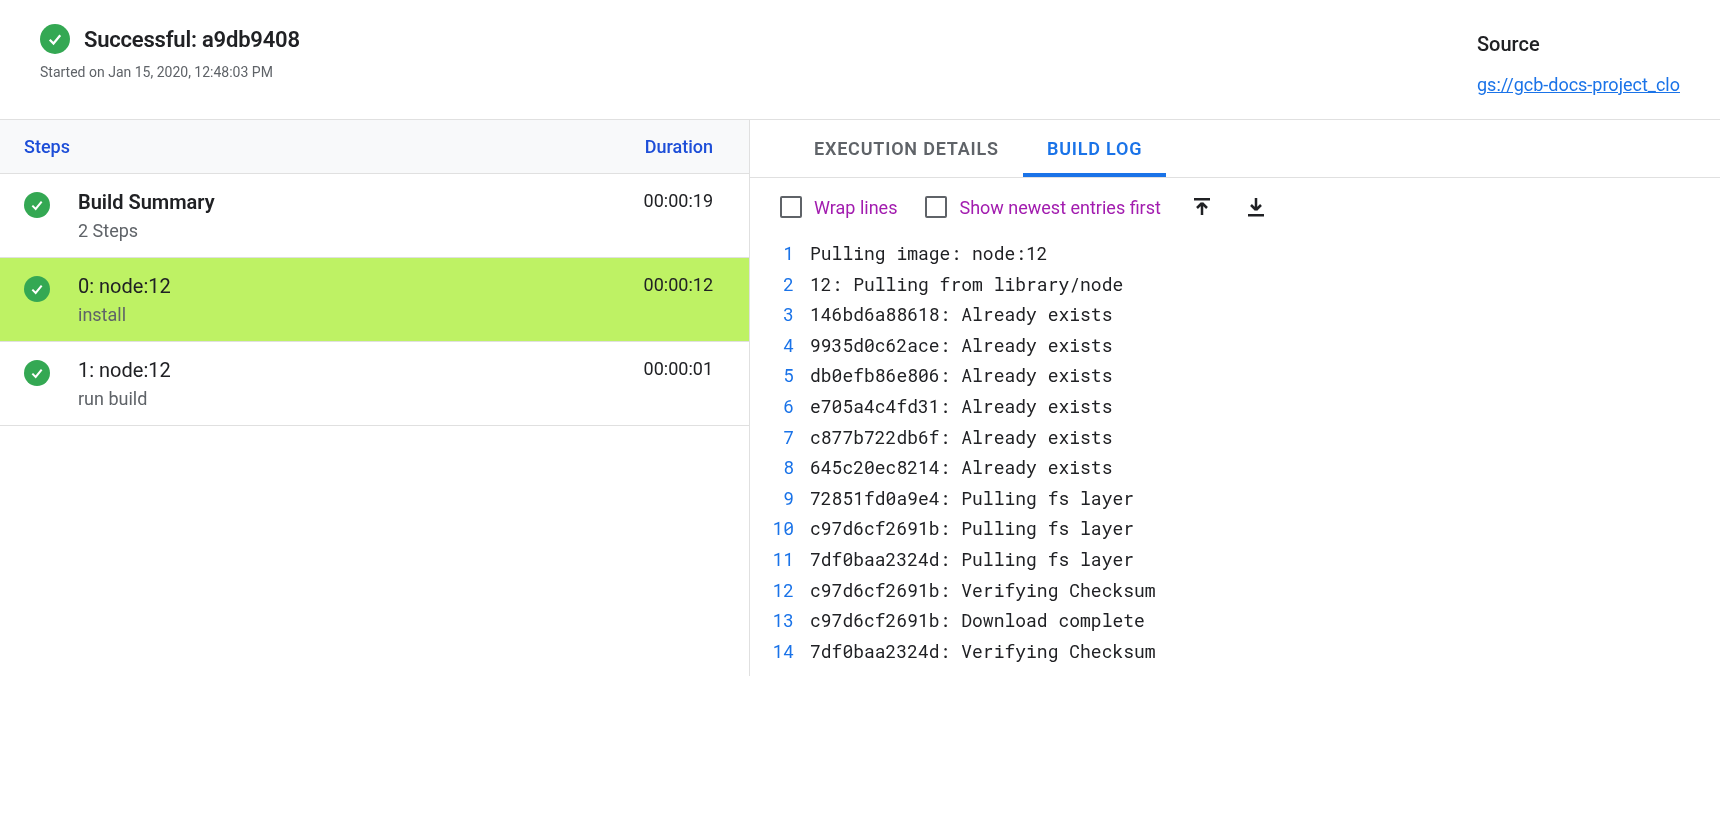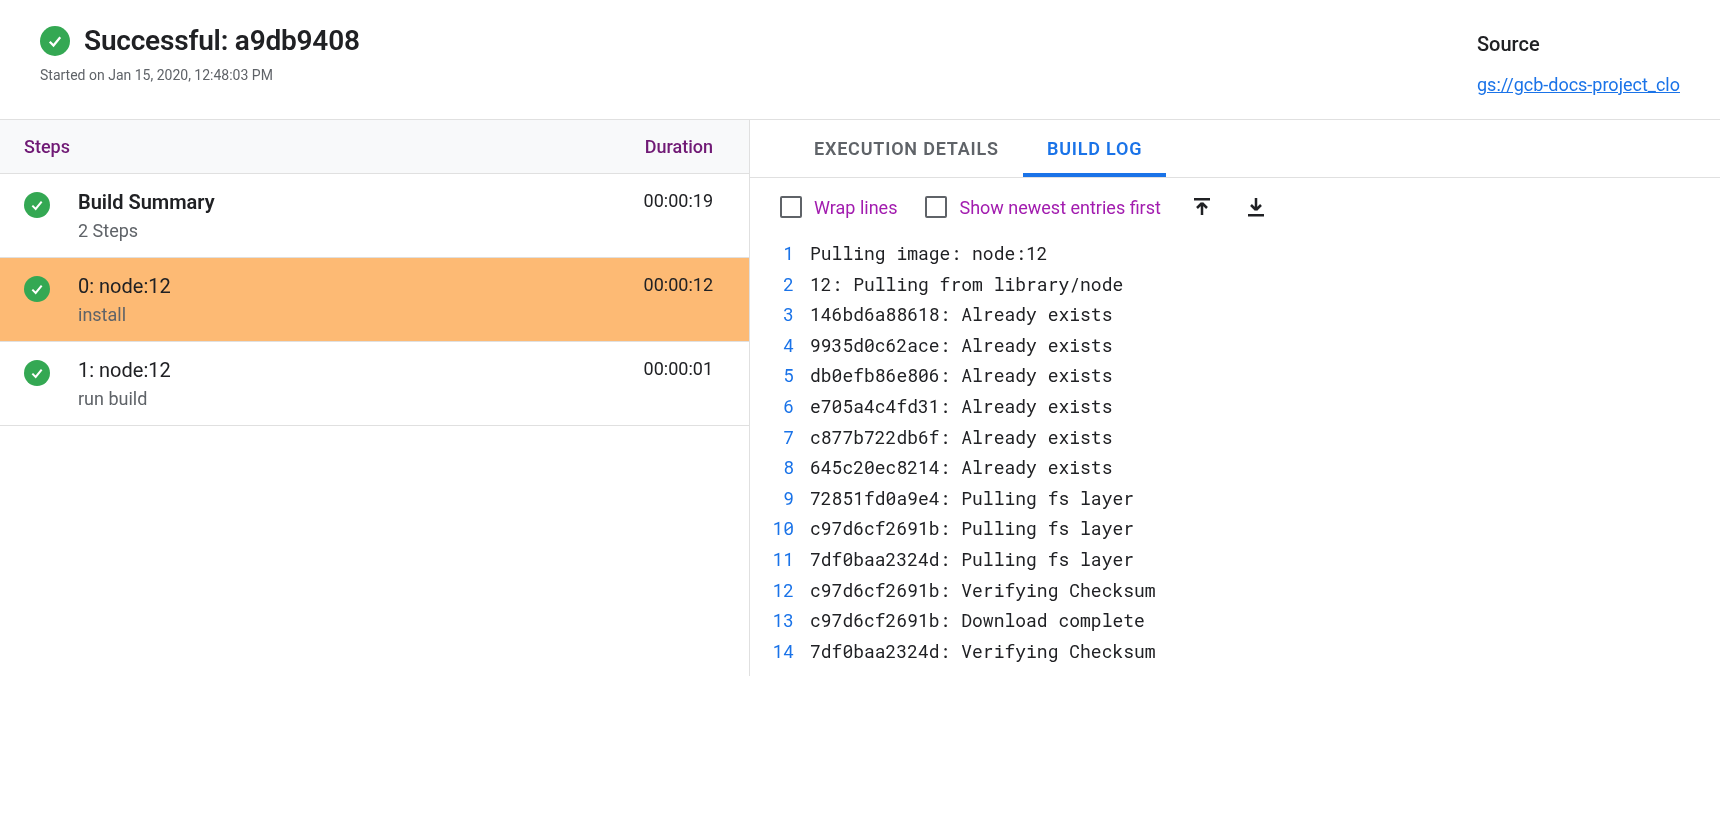--- a/index.html
+++ b/index.html
@@ -17,52 +17,52 @@
 }
 .header-left { display: flex; flex-direction: column; }
 .title-row { display: flex; align-items: center; gap: 14px; }
 .status-dot {
   width: 30px; height: 30px; border-radius: 50%;
   background: #34a853;
   display: inline-flex; align-items: center; justify-content: center;
   color:#fff;
 }
 .status-dot svg { width: 18px; height: 18px; }
-.title { font-size: 28px; font-weight: 600; letter-spacing: -0.2px; text-align: right; }
+.title { font-size: 22px; font-weight: 600; letter-spacing: -0.2px; text-align: right; }
 .subtitle { font-size: 14px; color: #5f6368; margin-top: 10px; margin-left: 0; }
 .header-right { text-align: left; padding-top: 8px; padding-right: 0; }
 .source-label { font-size: 20px; font-weight: 500; }
 .source-link { color: #1a73e8; text-decoration: underline; font-size: 18px; display: block; margin-top: 18px; }
 
 .main {
   display: flex;
   border-top: 1px solid #e0e0e0;
 }
 
 
 .steps-panel {
   width: 750px;
   border-right: 1px solid #e0e0e0;
 }
 .steps-header {
   display: flex; justify-content: space-between; align-items: center;
   padding: 16px 36px 16px 24px;
   background: #f8f9fa;
   border-bottom: 1px solid #e0e0e0;
-  color: #701a75;
+  color: #1d4ed8;
   font-size: 18px;
   font-weight: 500;
 }
 .step-row {
   display: flex; align-items: flex-start;
   padding: 16px 36px 16px 24px;
   border-bottom: 1px solid #e0e0e0;
   gap: 24px;
 }
-.step-row.selected { background: #fdba74; }
+.step-row.selected { background: #bef264; }
 .step-row .icon-col { flex: 0 0 30px; padding-top: 2px; }
 .step-row .step-icon {
   width: 26px; height: 26px; border-radius: 50%;
   background: #34a853; display: inline-flex; align-items:center; justify-content:center;
 }
 .step-row .step-icon svg { width: 16px; height: 16px; color:#fff; }
 .step-row .text-col { flex: 1; }
 .step-title { font-size: 20px; font-weight: 600; }
 .step-title.normal { font-weight: 400; }
 .step-sub { font-size: 18px; color: #5f6368; margin-top: 6px; font-weight:400; }

